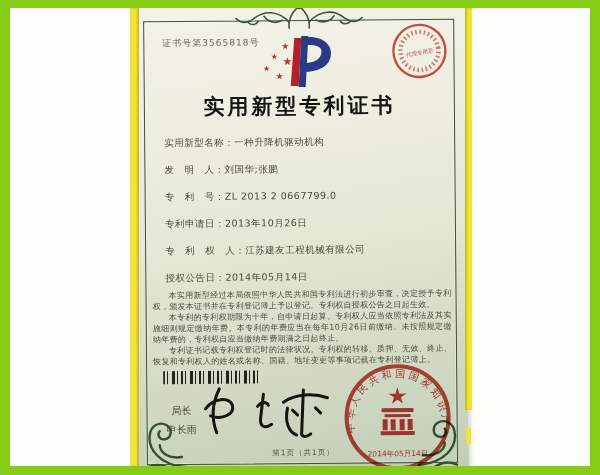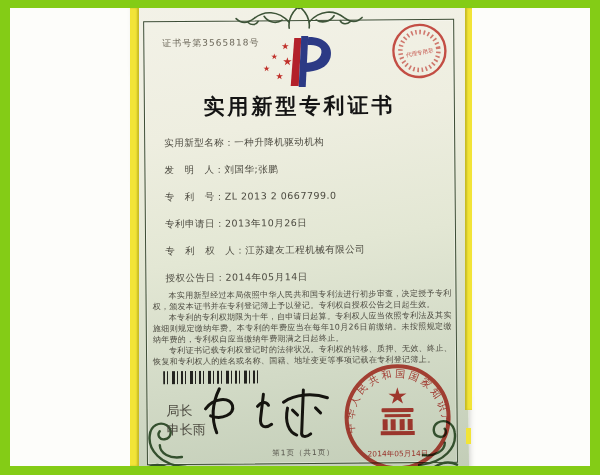--- a/index.html
+++ b/index.html
@@ -54,21 +54,21 @@
   .body-text p{margin:0;text-indent:2em;}
   .barcode{
     position:absolute;left:26px;top:374px;width:96px;height:13px;
     background:repeating-linear-gradient(90deg,
       #23231f 0 2px,transparent 2px 4px,
       #23231f 4px 5px,transparent 5px 9px,
       #23231f 9px 12px,transparent 12px 14px,
       #23231f 14px 15px,transparent 15px 18px);
   }
   .director{
-    position:absolute;left:29px;top:404px;font-size:13px;color:#4c4a40;line-height:19px;
+    position:absolute;left:29px;top:404px;font-size:10px;color:#4c4a40;line-height:19px;text-align:center;
   }
   .signature{position:absolute;left:60px;top:386px;width:148px;height:60px;}
   .seal{
     position:absolute;left:205px;top:367px;width:110px;height:110px;
     mix-blend-mode:multiply;opacity:.92;
   }
   .agency-seal{
     position:absolute;left:255px;top:26px;width:60px;height:60px;
     transform:rotate(-10deg);mix-blend-mode:multiply;opacity:.85;
   }

